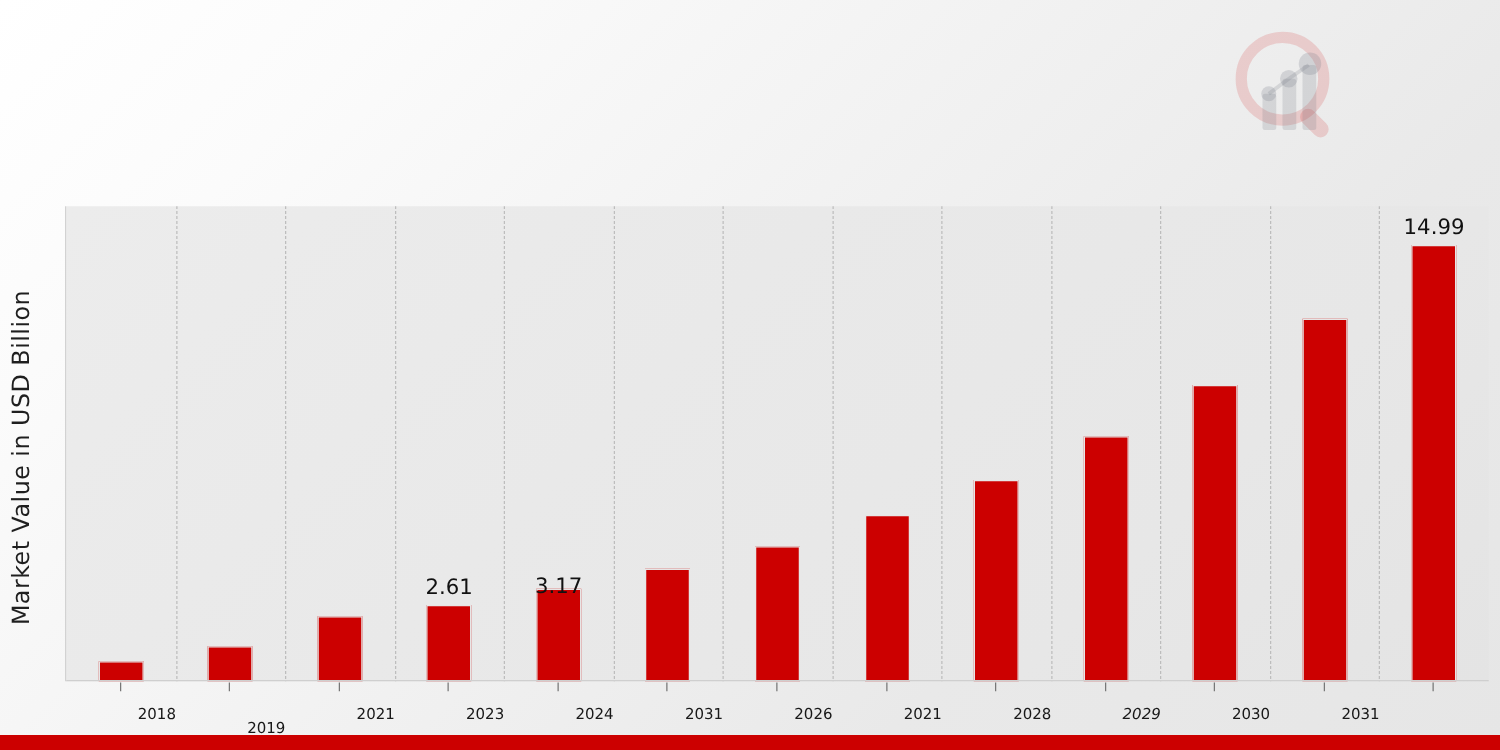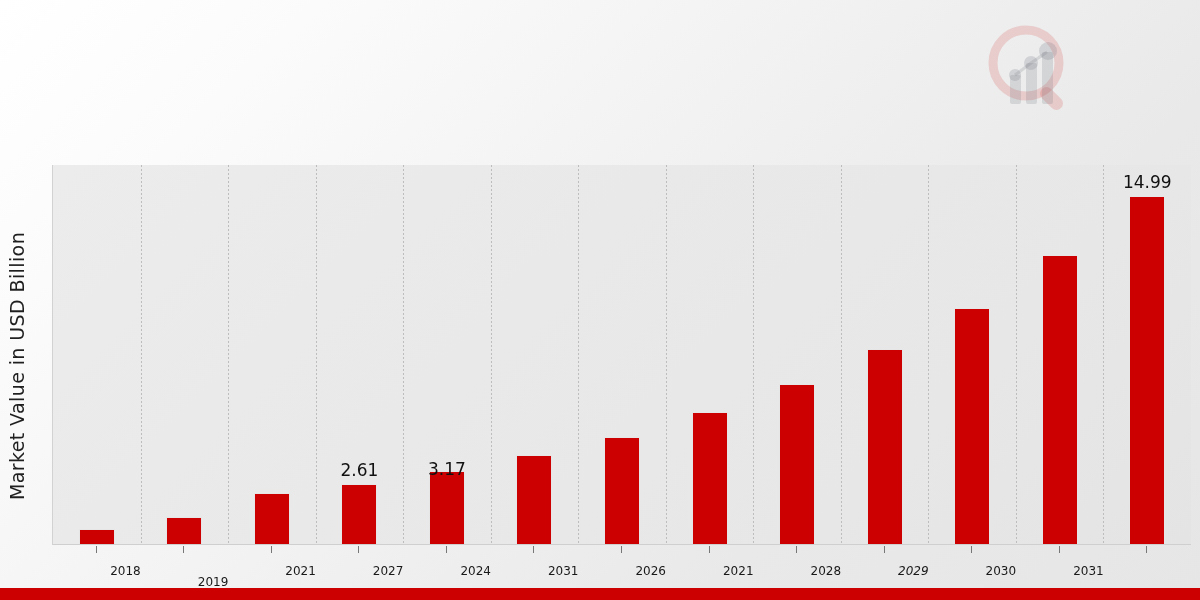--- a/index.html
+++ b/index.html
@@ -197,21 +197,21 @@
     </div>
 
   <div id="axis-layer">
       <div class="tick-mark" style="left: 95.7692px;"></div>
       <div class="x-tick-label" style="left: 95.7692px;">2018</div>
       <div class="tick-mark" style="left: 183.308px;"></div>
       <div class="x-tick-label" style="left: 183.308px; margin-top: 11px;">2019</div>
       <div class="tick-mark" style="left: 270.846px;"></div>
       <div class="x-tick-label" style="left: 270.846px;">2021</div>
       <div class="tick-mark" style="left: 358.385px;"></div>
-      <div class="x-tick-label" style="left: 358.385px;">2027</div>
+      <div class="x-tick-label" style="left: 358.385px;">2023</div>
       <div class="tick-mark" style="left: 445.923px;"></div>
       <div class="x-tick-label" style="left: 445.923px;">2024</div>
       <div class="tick-mark" style="left: 533.462px;"></div>
       <div class="x-tick-label" style="left: 533.462px;">2031</div>
       <div class="tick-mark" style="left: 621px;"></div>
       <div class="x-tick-label" style="left: 621px;">2026</div>
       <div class="tick-mark" style="left: 708.538px;"></div>
       <div class="x-tick-label" style="left: 708.538px;">2021</div>
       <div class="tick-mark" style="left: 796.077px;"></div>
       <div class="x-tick-label" style="left: 796.077px;">2028</div>

